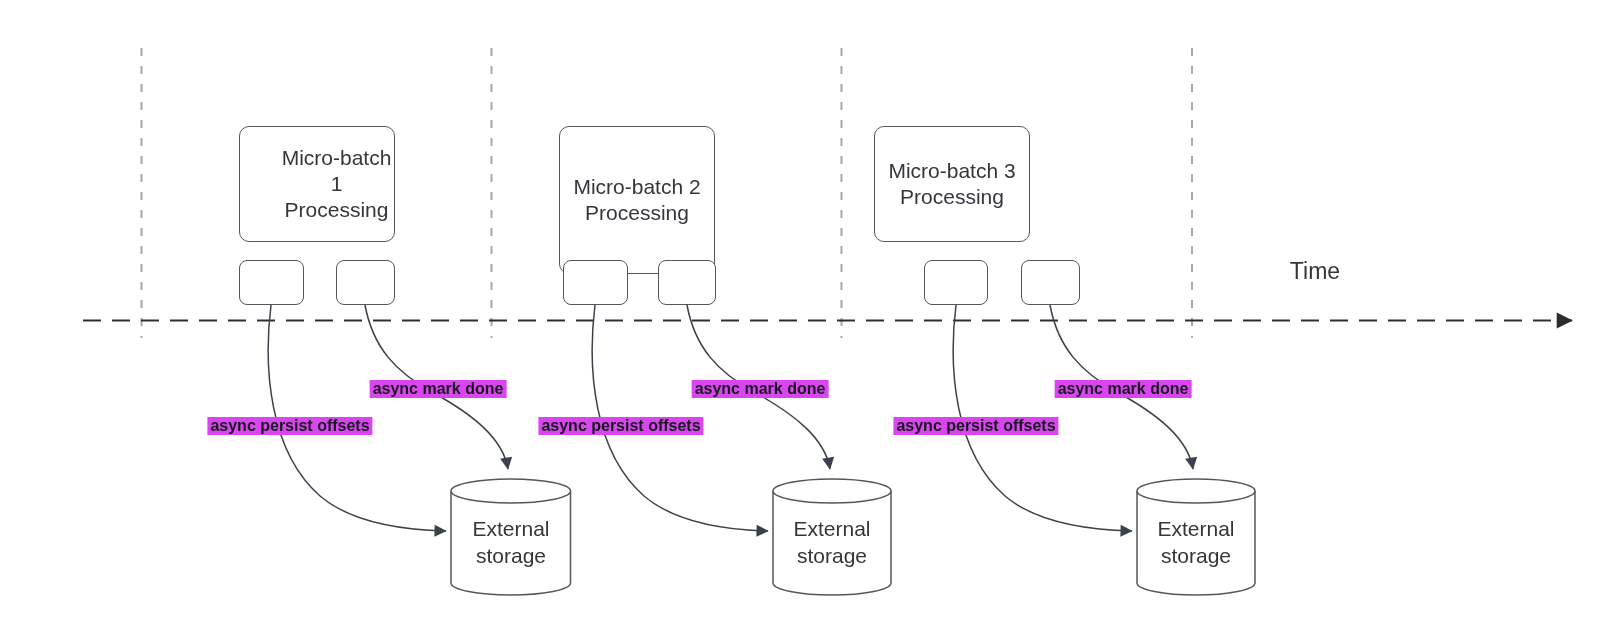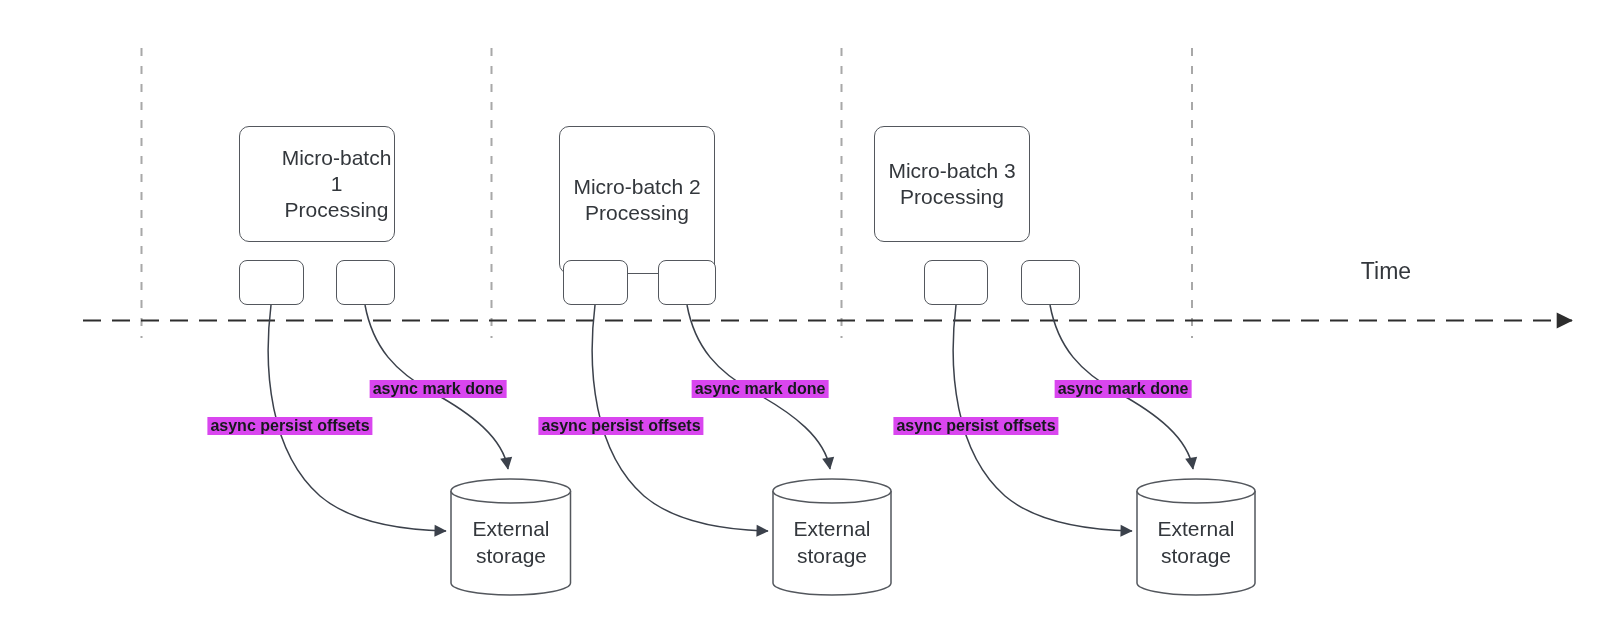--- a/index.html
+++ b/index.html
@@ -120,15 +120,15 @@
   </div>
   <div class="node small-box" style="left:924px; top:260px; width:64px; height:45px;"></div>
   <div class="node small-box" style="left:1021px; top:260px; width:59px; height:45px;"></div>
   <div class="edge-label" style="left:976px; top:426px;">async persist offsets</div>
   <div class="edge-label" style="left:1123px; top:389px;">async mark done</div>
   <div class="storage-label" style="left:1136px; top:494px; width:120px; height:96px;">
     <div>External</div>
     <div>storage</div>
   </div>
 
-  <div class="time-label" style="left:1386px; top:271px;">Time</div>
+  <div class="time-label" style="left:1315px; top:271px;">Time</div>
 
 </div>
 
 </body></html>

